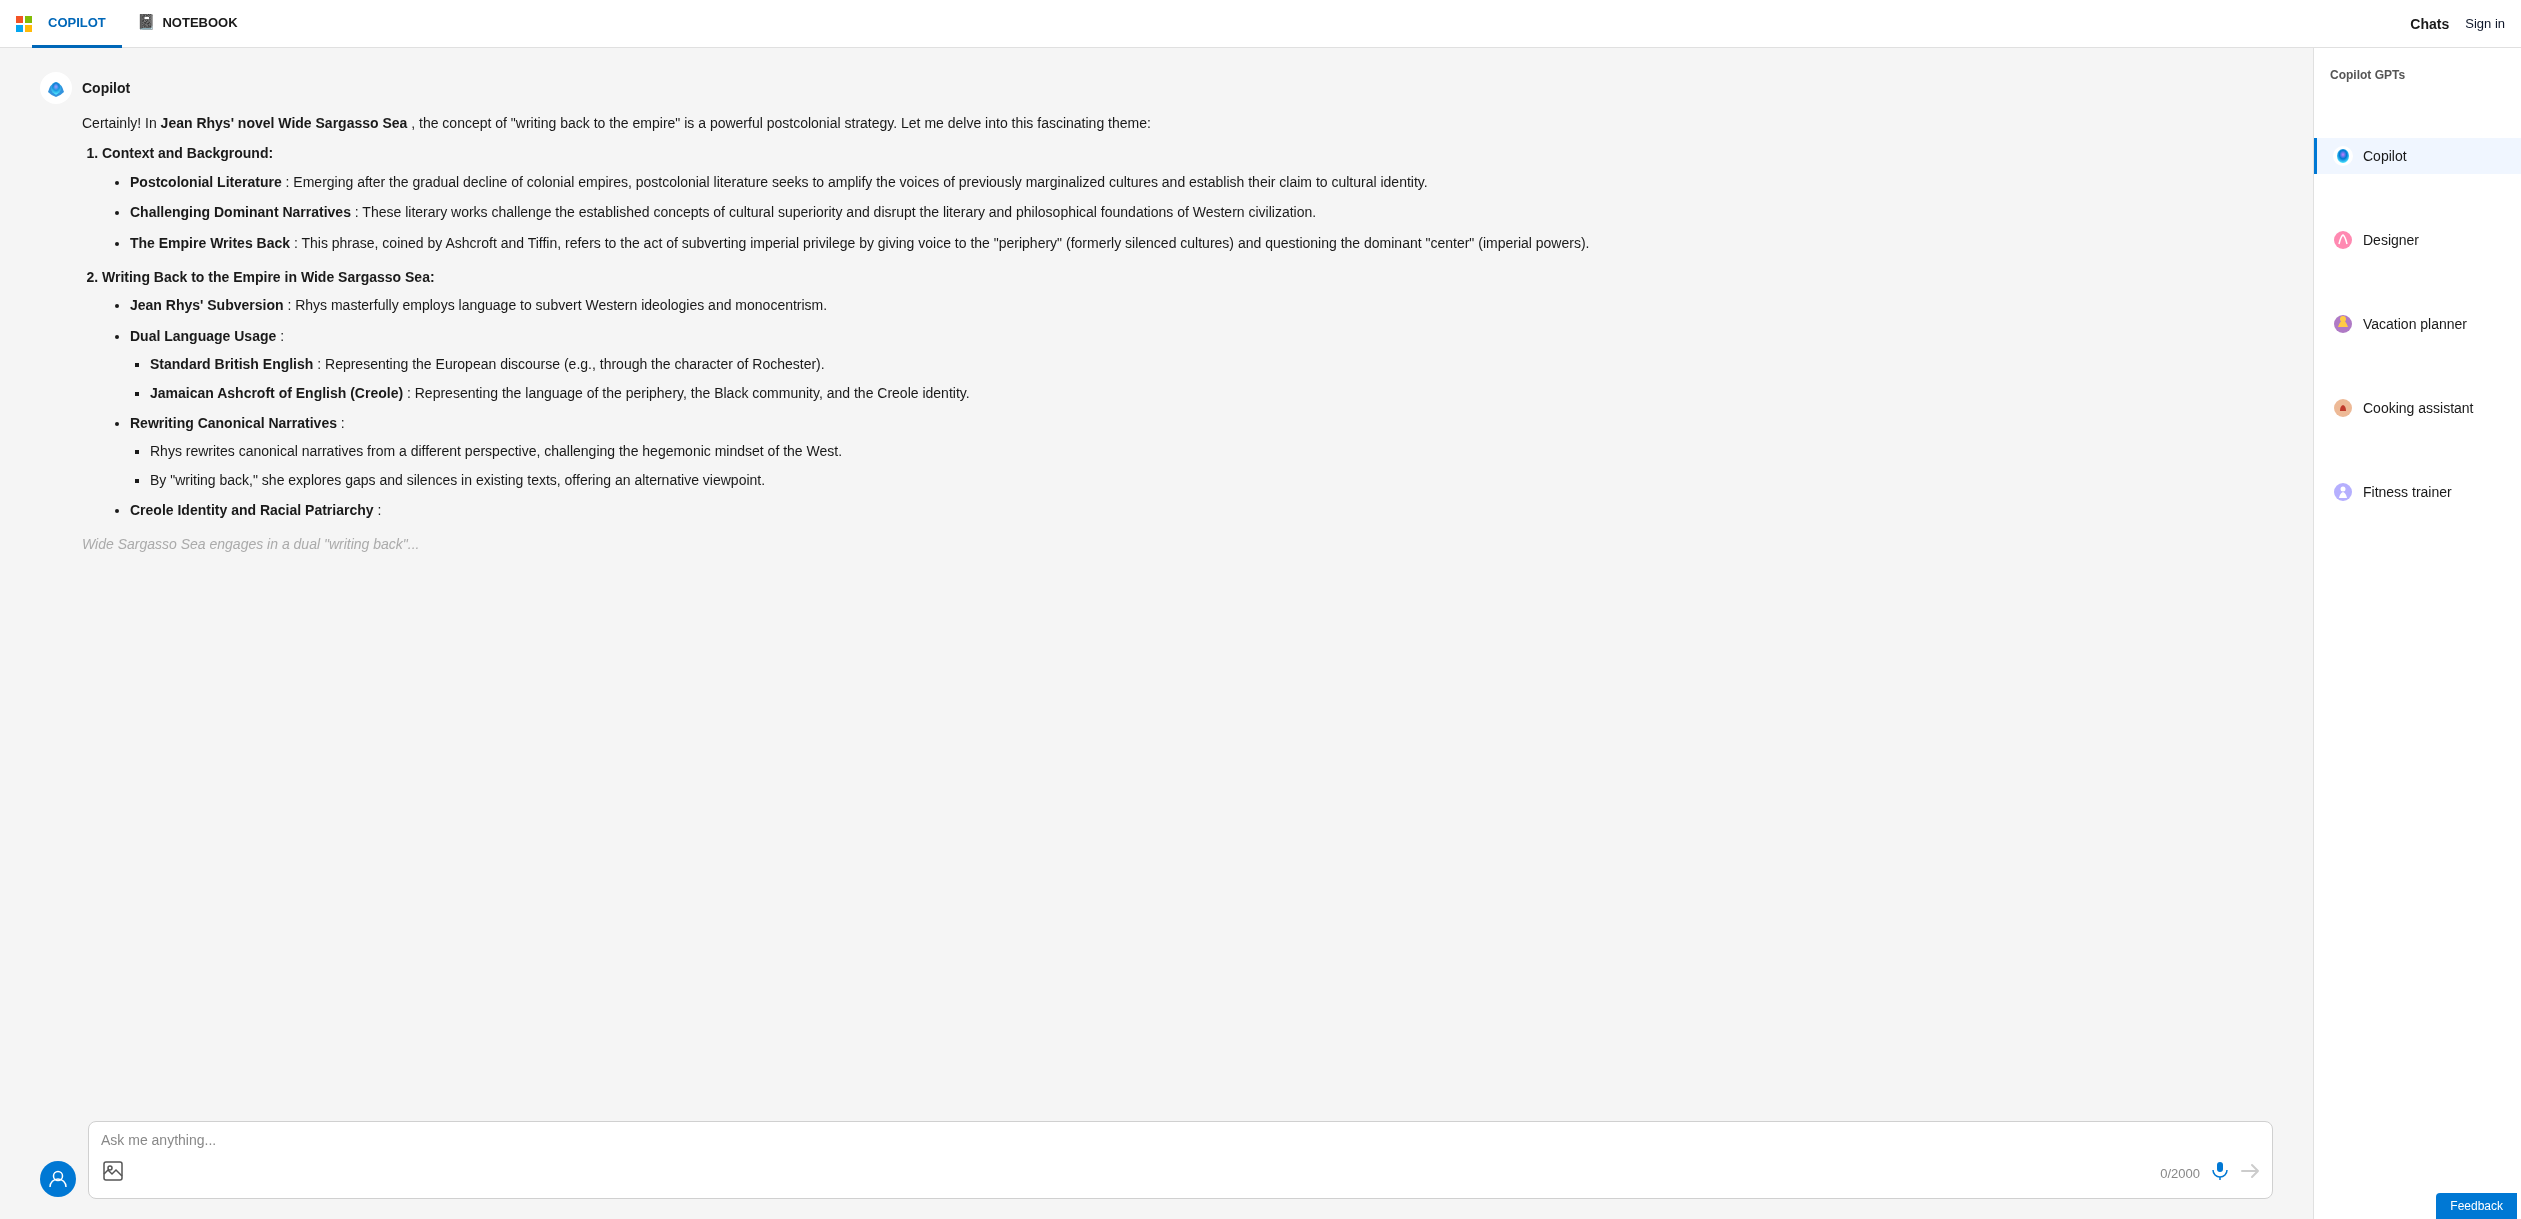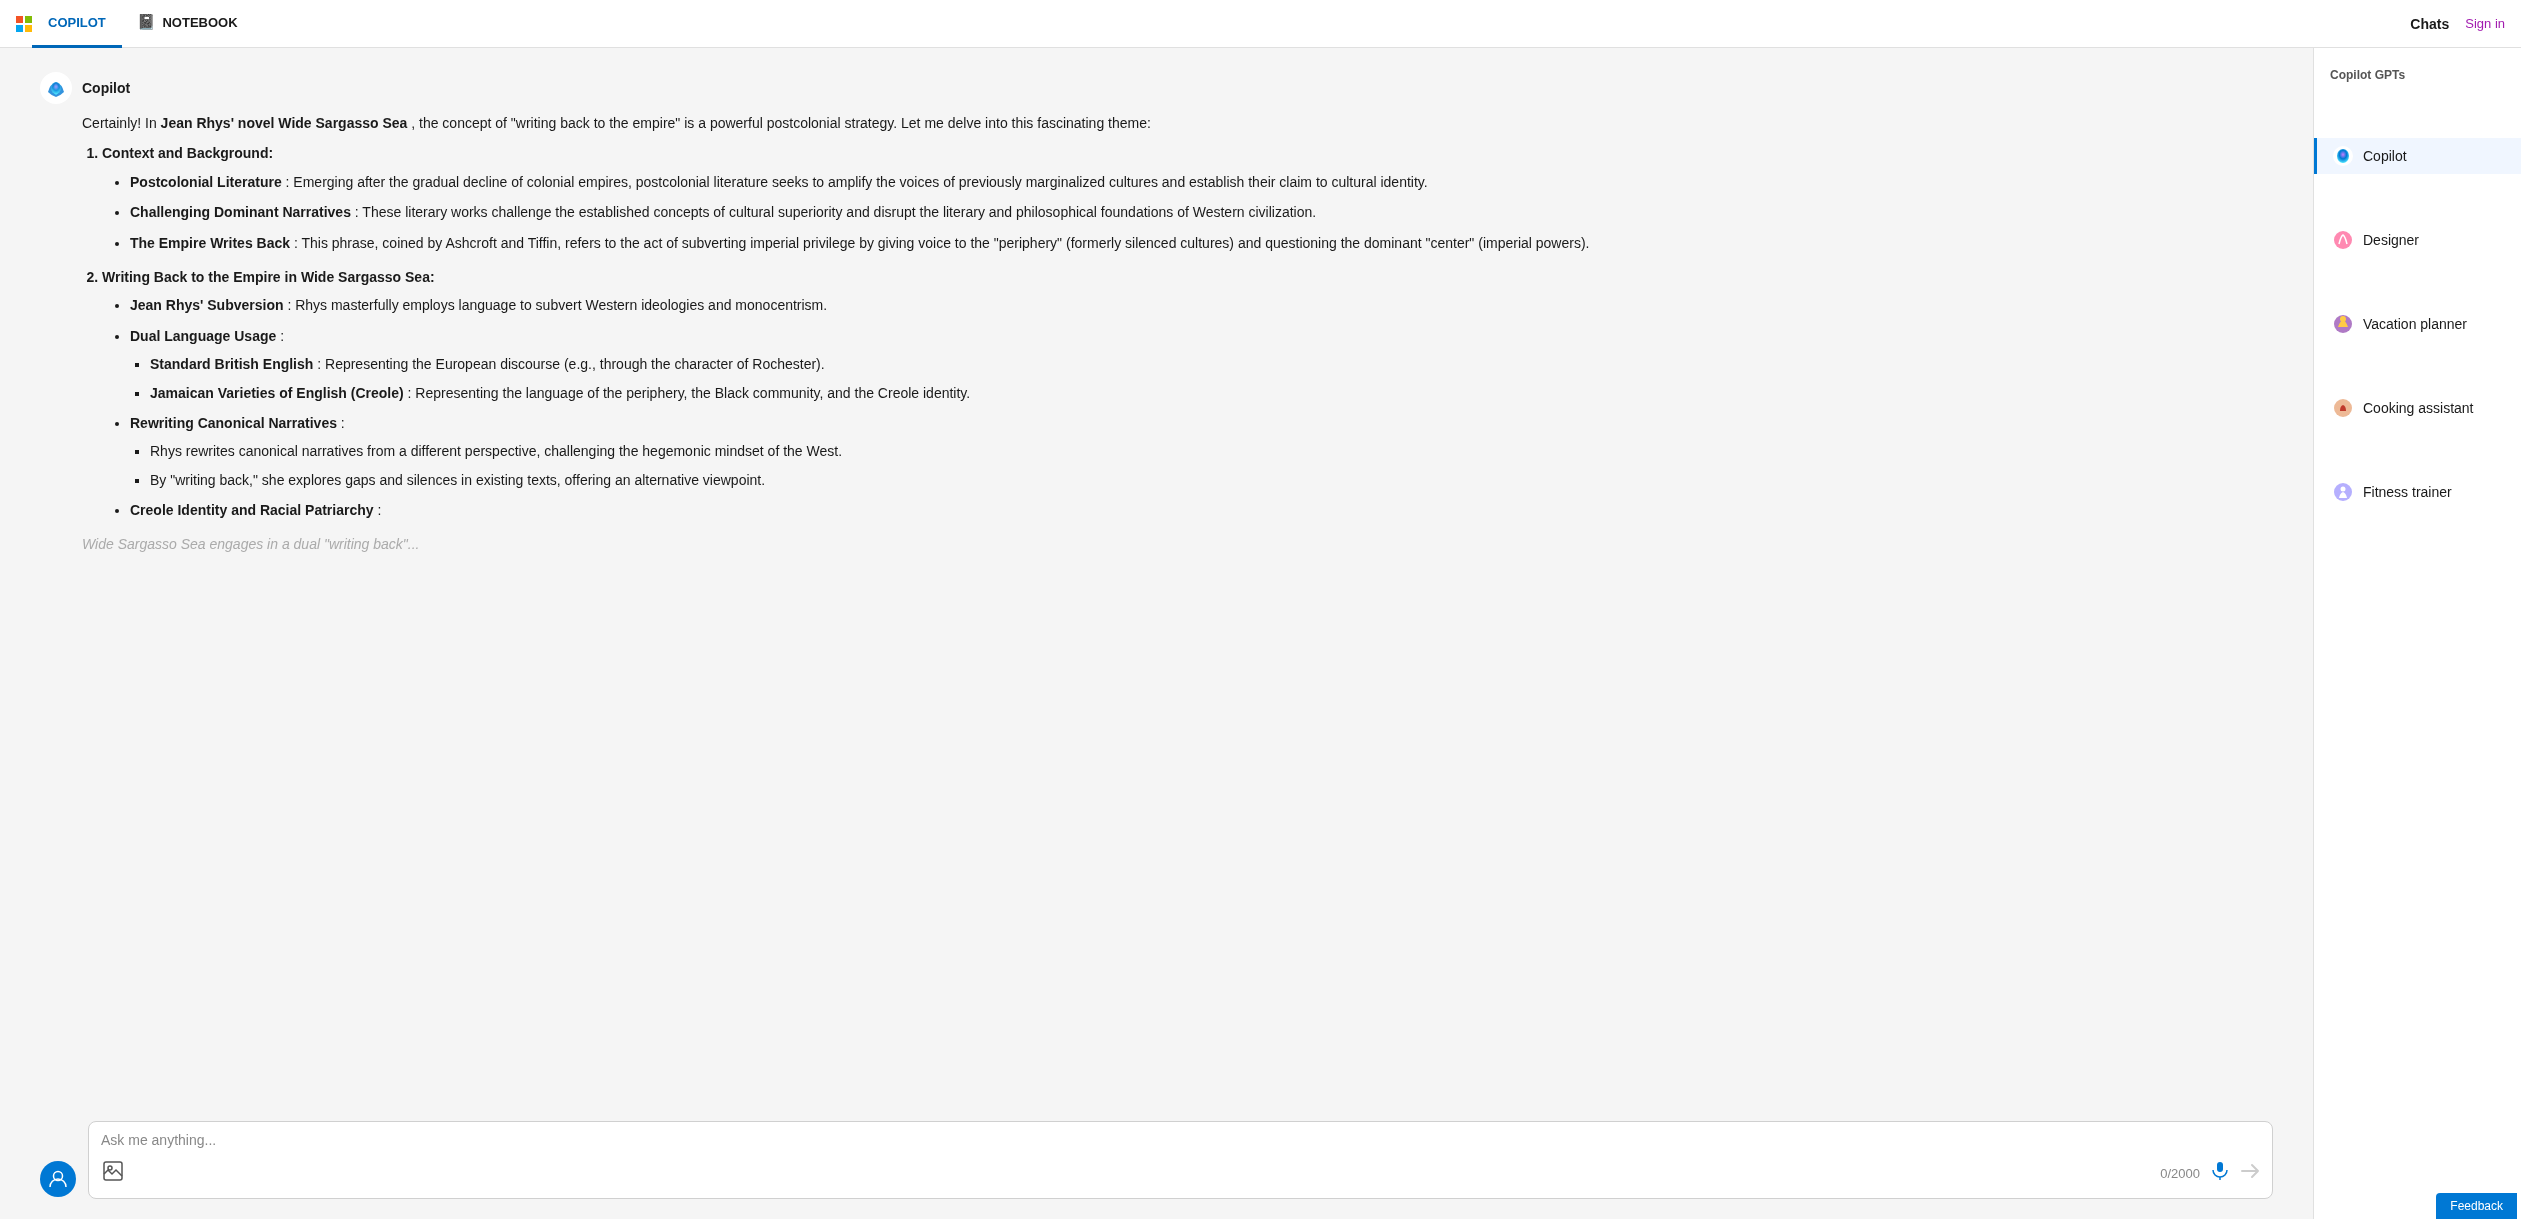--- a/index.html
+++ b/index.html
@@ -16,21 +16,21 @@
       display: flex; align-items: center; gap: 6px;
       padding: 0 16px; height: 48px; cursor: pointer;
       font-size: 13px; font-weight: 600; color: #1a1a1a;
       border-bottom: 3px solid transparent;
       text-decoration: none;
     }
     .header-tab.active { border-bottom: 3px solid #0067b8; color: #0067b8; }
     .header-right { margin-left: auto; display: flex; align-items: center; gap: 16px; }
     .sign-in-btn {
       background: none; border: none; cursor: pointer;
-      font-size: 13px; color: #a21caf; font-weight: 500;
+      font-size: 13px; color: #0f172a; font-weight: 500;
     }
     .chats-label { font-size: 14px; font-weight: 600; color: #1a1a1a; }
 
     
     .main-layout {
       display: flex; flex: 1; overflow: hidden;
     }
 
     
     .chat-area {
@@ -233,21 +233,21 @@
                 </li>
                 <li>
                   <span class="bold">Dual Language Usage</span>
                   <span>:</span>
                   <ul class="sub-list">
                     <li>
                       <span class="bold">Standard British English</span>
                       <span>: Representing the European discourse (e.g., through the character of Rochester).</span>
                     </li>
                     <li>
-                      <span class="bold">Jamaican Varieties of English (Creole)</span>
+                      <span class="bold">Jamaican Ashcroft of English (Creole)</span>
                       <span>: Representing the language of the periphery, the Black community, and the Creole identity.</span>
                     </li>
                   </ul>
                 </li>
                 <li>
                   <span class="bold">Rewriting Canonical Narratives</span>
                   <span>:</span>
                   <ul class="sub-list">
                     <li>
                       <span>Rhys rewrites canonical narratives from a different perspective, challenging the hegemonic mindset of the West.</span>

